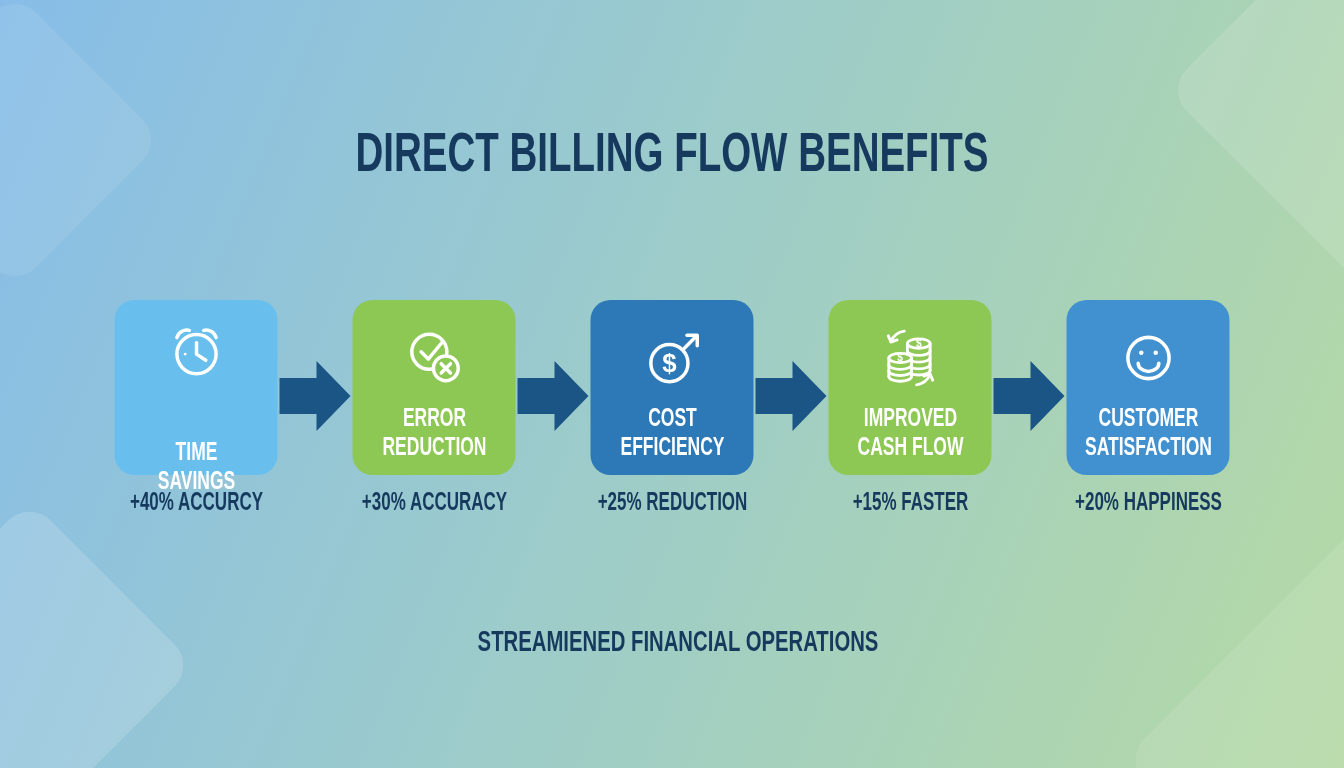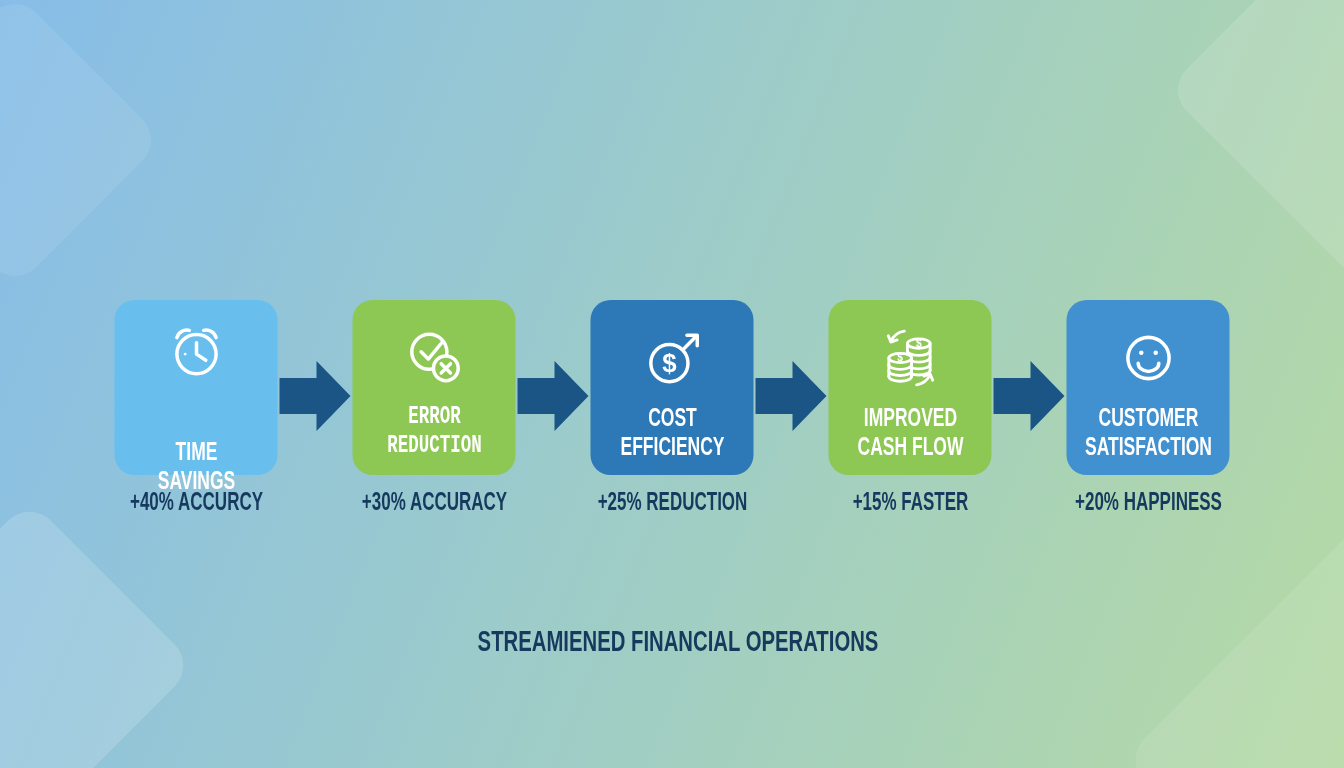--- a/index.html
+++ b/index.html
@@ -56,20 +56,23 @@
 </head>
 <body>
 
 <div class="canvas">
 
   <div class="bg-shape shape-tl"></div>
   <div class="bg-shape shape-bl"></div>
   <div class="bg-shape shape-tr"></div>
   <div class="bg-shape shape-br"></div>
 
+  <div class="title" style="color: rgb(22, 57, 94);">
+    <span class="cx">DIRECT BILLING FLOW BENEFITS</span>
+  </div>
 
   <div class="flow-row">
 
     <div class="station">
       <div class="card" style="background: rgb(104, 191, 238); gap: 48px;">
         <div class="icon-wrap">
           <svg width="66" height="66" viewBox="0 0 64 64" class="iconstroke" stroke-width="3.4">
             <circle cx="32" cy="35" r="19"></circle>
             <path d="M13 19 a10 10 0 0 1 12 -7"></path>
             <path d="M51 19 a10 10 0 0 0 -12 -7"></path>
@@ -83,21 +86,21 @@
       <div class="metric" style="color: rgb(22, 57, 94);">+40% ACCURCY</div>
     </div>
 
     <div class="arrow-cell">
       <svg width="75" height="80" viewBox="0 0 75 80" style="fill: rgb(26, 85, 133);">
         <polygon points="2,22 39,22 39,5 73,40 39,75 39,58 2,58"></polygon>
       </svg>
     </div>
 
     <div class="station">
-      <div class="card" style="background: rgb(141, 199, 84); font-family: Liberation Mono, monospace;">
+      <div class="card" style="background: rgb(141, 199, 84);">
         <div class="icon-wrap">
           <svg width="66" height="66" viewBox="0 0 64 64" class="iconstroke" stroke-width="3.4" style="--mask: #8dc754;">
             <circle cx="27" cy="26" r="17"></circle>
             <path d="M19 26 l7 7 L40 16"></path>
             <circle cx="43" cy="42" r="12" fill="var(--mask)"></circle>
             <path d="M38.5 37.5 l9 9 M47.5 37.5 l-9 9"></path>
           </svg>
         </div>
         <div class="card-label">ERROR
 REDUCTION</div>

